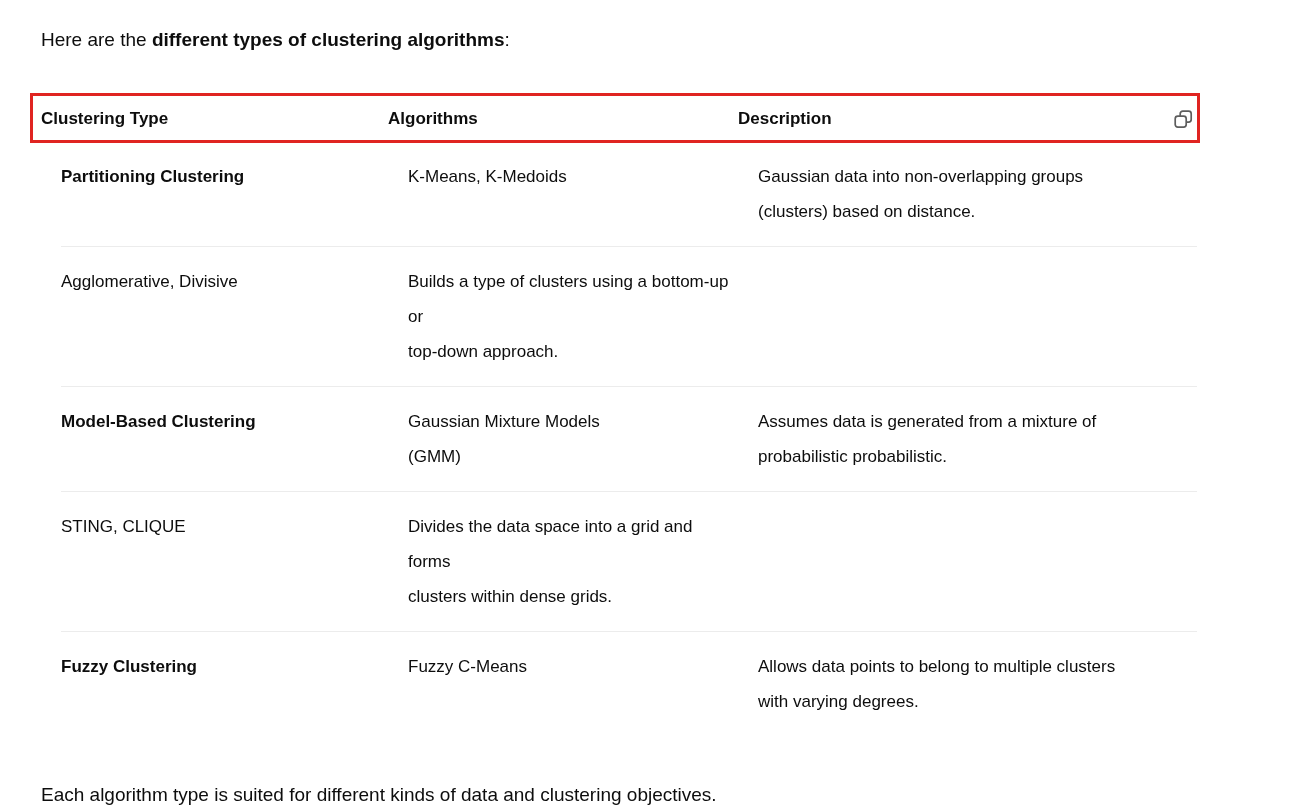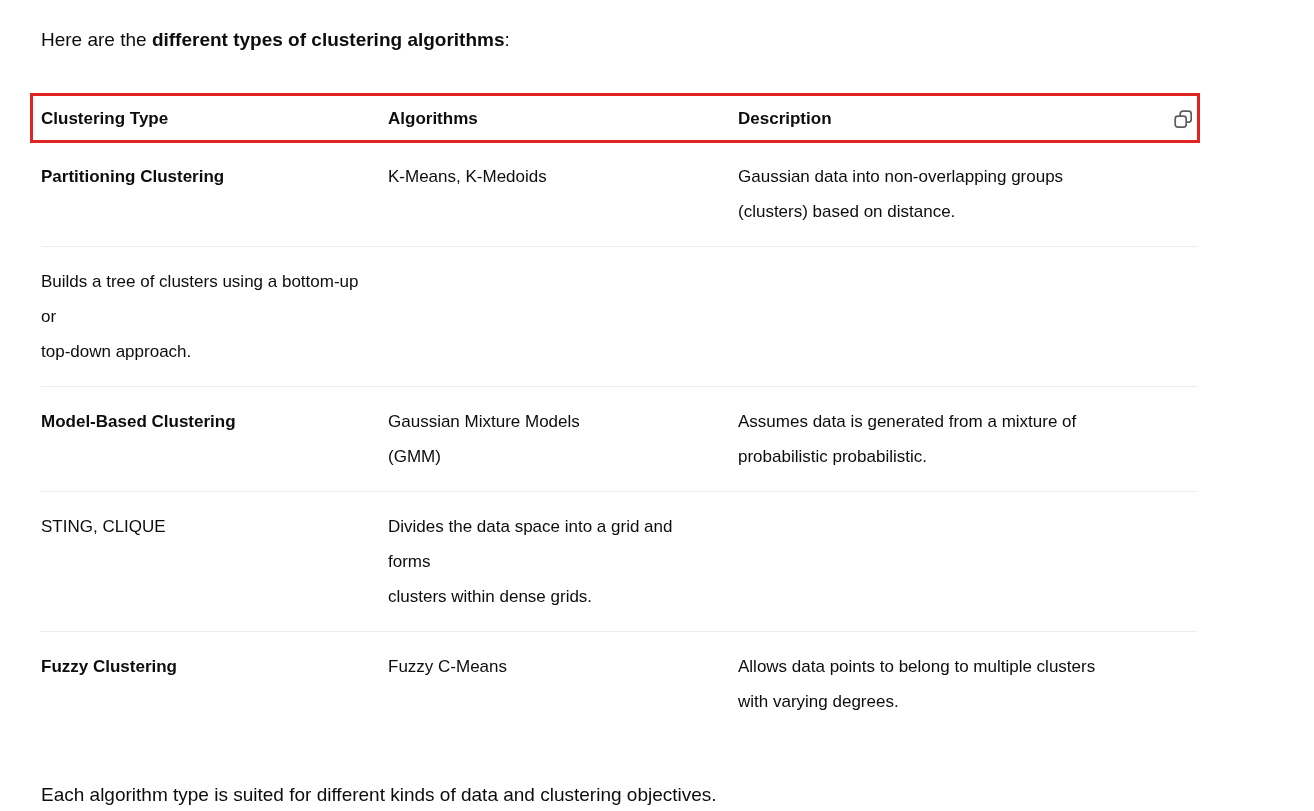--- a/index.html
+++ b/index.html
@@ -27,21 +27,21 @@
 
   .row { display: grid; grid-template-columns: 347px 350px 1fr; }
   .thead {
     grid-template-columns: 347px 350px 1fr 30px;
     height: 46px; align-items: center;
     border-bottom: 1px solid #d9d9d9;
     margin-top: 44px;
   }
   .th { font-weight: 700; font-size: 17px; }
 
-  .body-row { min-height: 103px; border-bottom: 1px solid #ececec; }
+  .body-row { min-height: 103px; border-bottom: 1px solid #ececec; margin-left: 20px; }
   .body-row:last-child { border-bottom: none; }
 
   .cell { font-size: 17px; line-height: 35px; padding: 17px 20px 17px 0; }
   .thead .cell { padding: 0 20px 0 0; line-height: 46px; }
   .cell-type { font-weight: 700; }
 
   .copy-btn {
     width: 28px; height: 28px;
     background: transparent; border: none; cursor: pointer;
     display: flex; align-items: center; justify-content: center;
@@ -83,21 +83,25 @@
         <div></div>
       </div>
       <div class="cell">
         <div>Gaussian data into non-overlapping groups</div>
         <div>(clusters) based on distance.</div>
       </div>
     </div>
 
     <div class="row body-row">
       <div class="cell">
-        <div>Builds a tree of clusters using a bottom-up or</div>
+        <div>Agglomerative, Divisive</div>
+        <div></div>
+      </div>
+      <div class="cell">
+        <div>Builds a type of clusters using a bottom-up or</div>
         <div>top-down approach.</div>
       </div>
     </div>
 
 
     <div class="row body-row">
       <div class="cell cell-type">Model-Based Clustering</div>
       <div class="cell">
         <div>Gaussian Mixture Models</div>
         <div>(GMM)</div>

